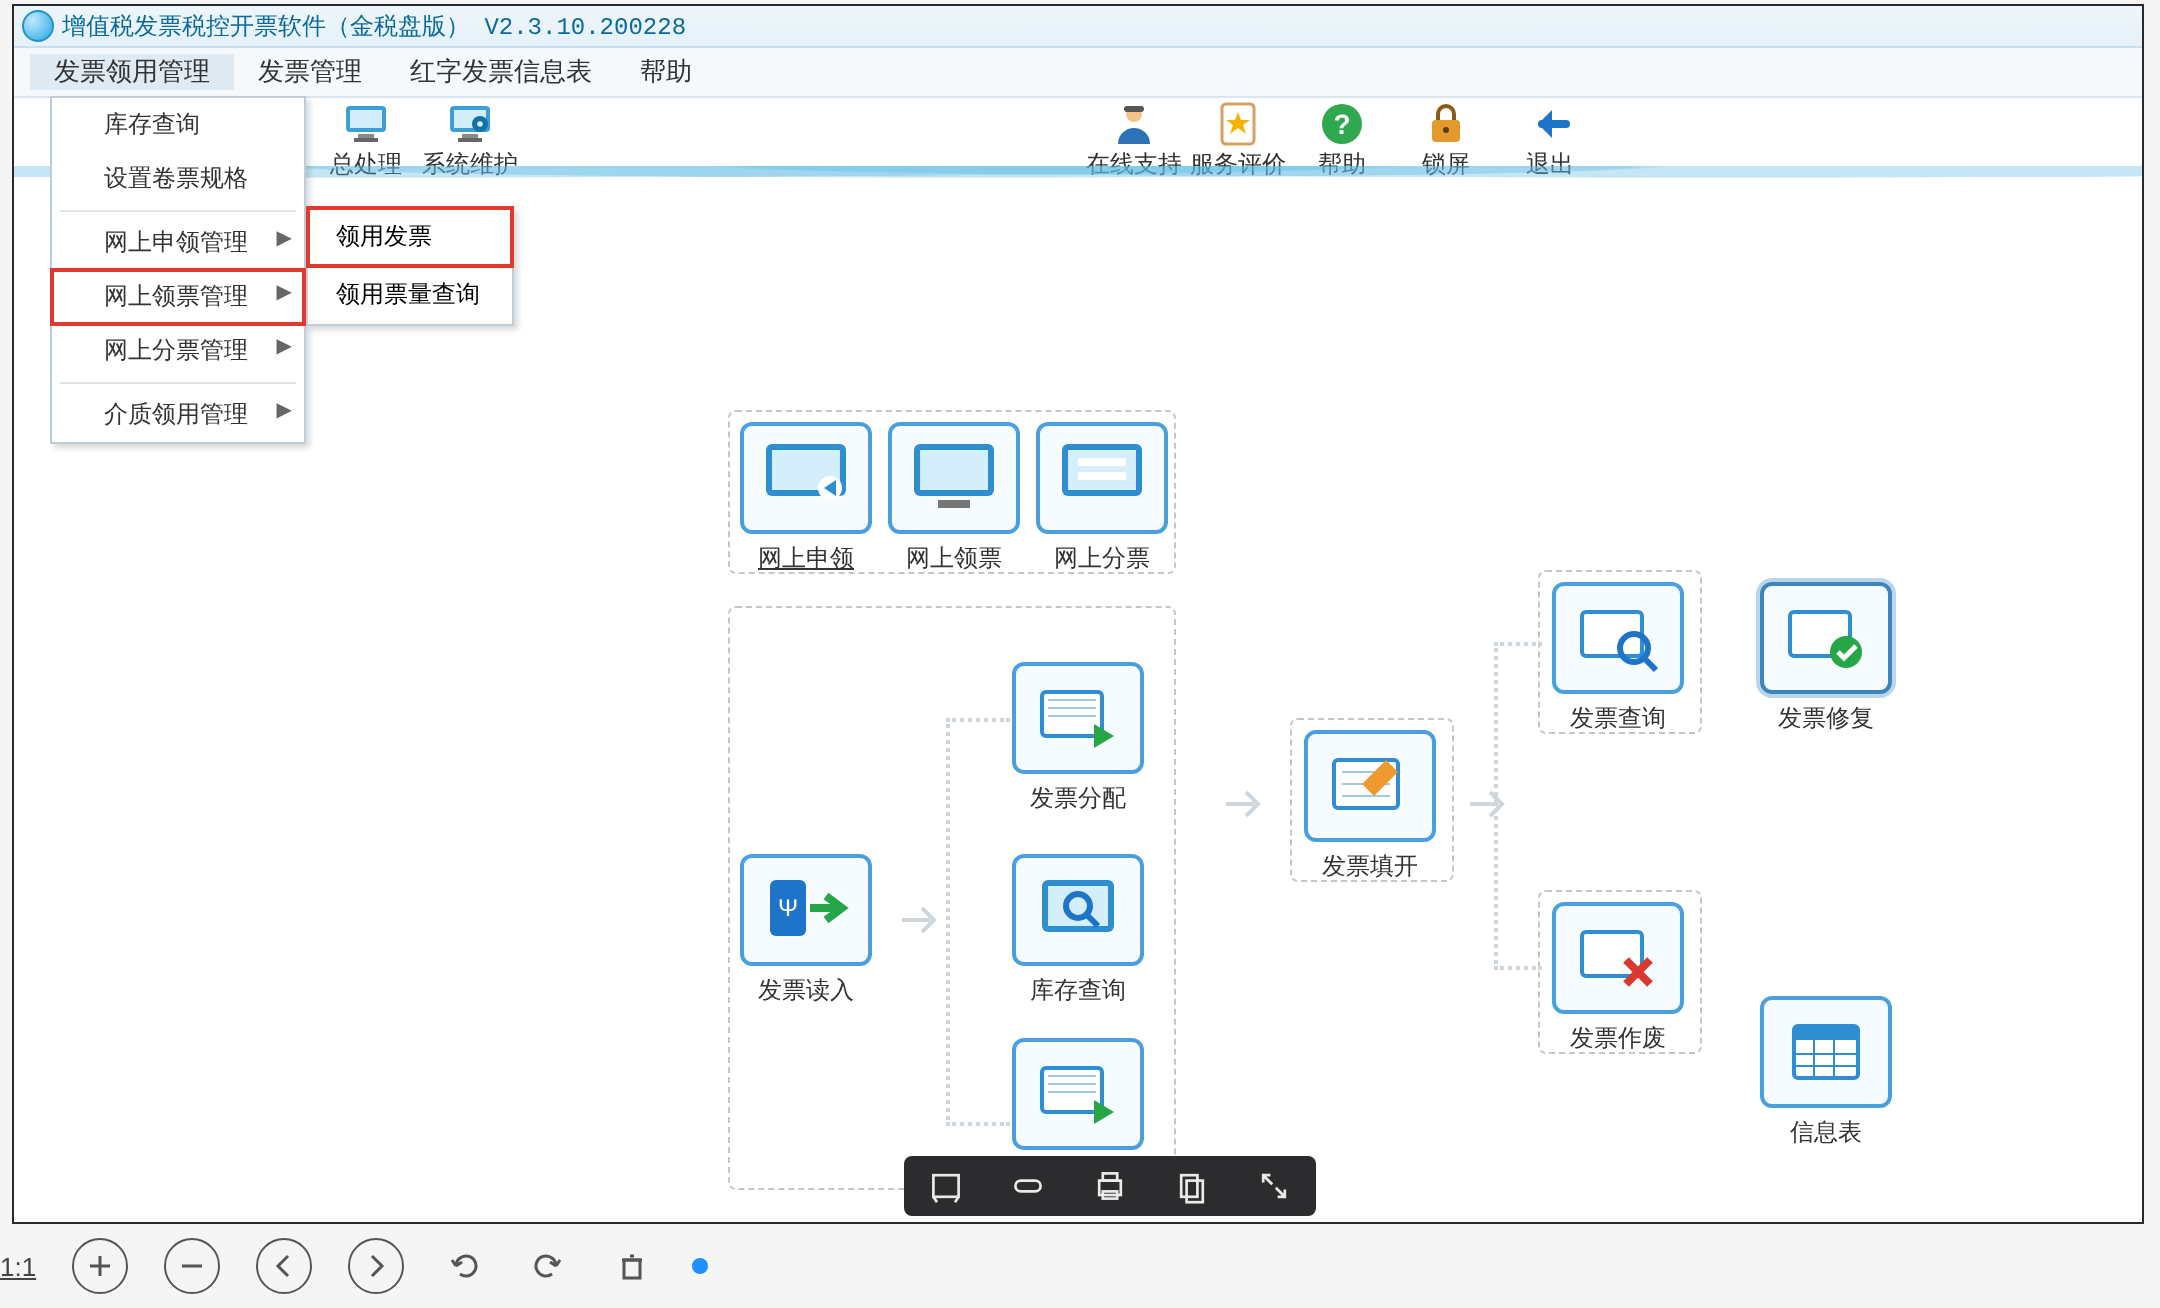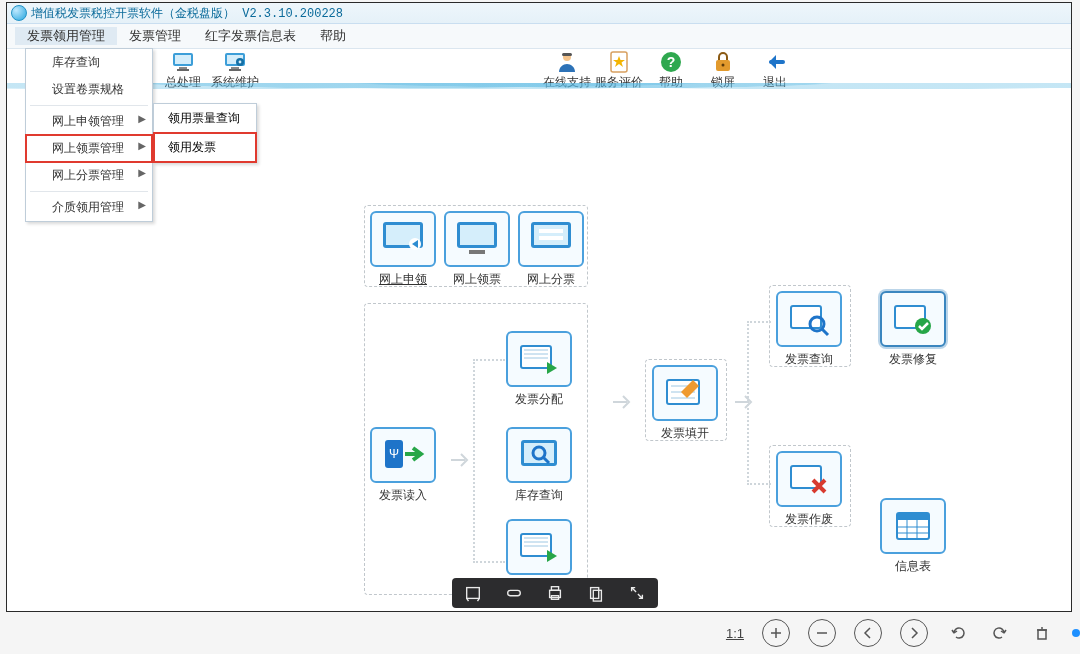--- a/index.html
+++ b/index.html
@@ -190,21 +190,21 @@
   .black-bar .bb-btn { width:24px; height:24px; display:flex; align-items:center; justify-content:center; cursor:pointer; }
   .black-bar .bb-btn svg { width:18px; height:18px; stroke:#eaeaea; fill:none; }
   
   .viewer-row {
     position: absolute;
     left: 0; right: 0;
     bottom: 4px;
     height: 34px;
     display: flex;
     align-items: center;
-    justify-content: flex-end;
+    justify-content: flex-start;
     gap: 18px;
   }
   .viewer-row .v-btn {
     width: 24px; height: 24px;
     display:flex;align-items:center;justify-content:center;
     color:#555; cursor:pointer;
   }
   .viewer-row .v-btn.circle {
     border:1.5px solid #555; border-radius:50%;
     width:26px;height:26px;
@@ -333,25 +333,25 @@
       <span class="arrow">▶</span>
     </div>
     <div class="sep"></div>
     <div class="m-item">
       <span>介质领用管理</span>
       <span class="arrow">▶</span>
     </div>
   </div>
 
   <div class="submenu">
+    <div class="m-item highlight">
+      <span>领用发票</span>
+    </div>
     <div class="m-item">
       <span>领用票量查询</span>
-    </div>
-    <div class="m-item highlight">
-      <span>领用发票</span>
     </div>
   </div>
 
   <div class="canvas">
 
     <div class="group-border" style="left:357px; top:114px; width:222px; height:80px;"></div>
 
     <div class="node" style="left:362px; top:120px;text-decoration:underline;">
       <div class="tile">
           <svg viewBox="0 0 44 38">

